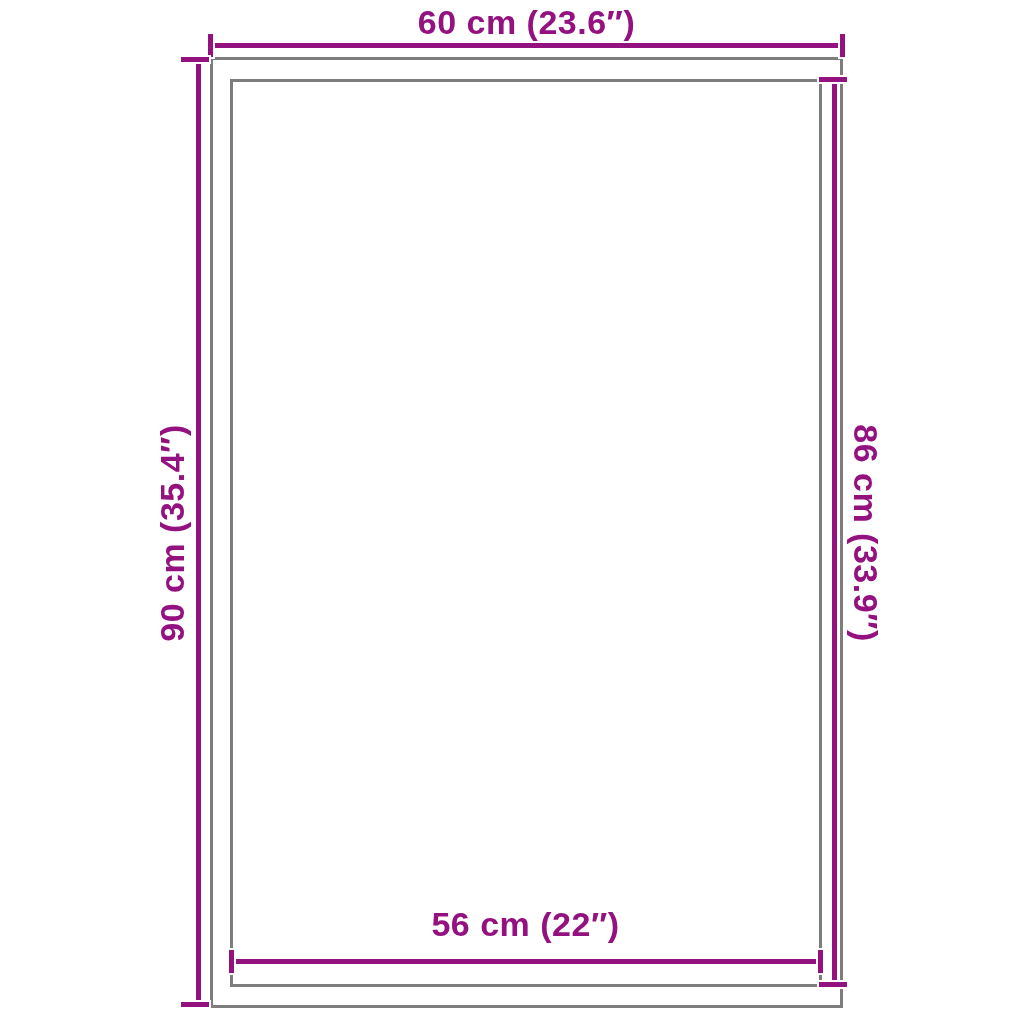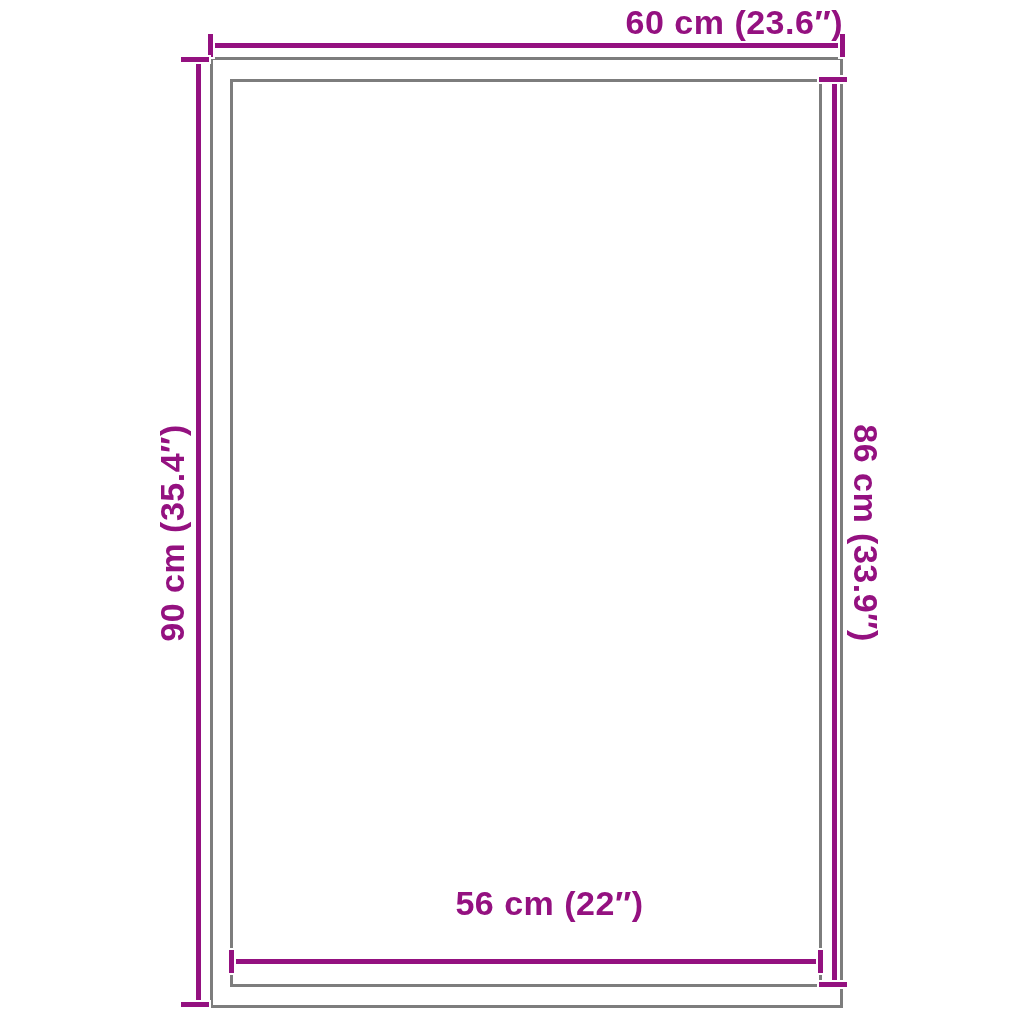--- a/index.html
+++ b/index.html
@@ -46,22 +46,22 @@
     position:absolute;
     color:var(--accent);
     font-size:34px;
     font-weight:bold;
     line-height:40px;
     text-align:center;
     white-space:nowrap;
     letter-spacing:0.5px;
     z-index:5;
   }
-  .label-top{left:210px;top:2px;width:633px;text-align:right;}
-  .label-bottom{left:231px;top:883px;width:589px;margin-left:24px;}
+  .label-top{left:210px;top:2px;width:633px;}
+  .label-bottom{left:231px;top:904px;width:589px;}
   .label-left{left:-28px;top:513px;width:400px;height:40px;transform:rotate(-90deg);transform-origin:center;}
   .label-right{left:666px;top:513px;width:400px;height:40px;transform:rotate(90deg);transform-origin:center;}
 </style>
 </head>
 <body>
 
 <div class="stage">
 
   <div class="rect rect-outer"></div>
   <div class="rect rect-inner"></div>

